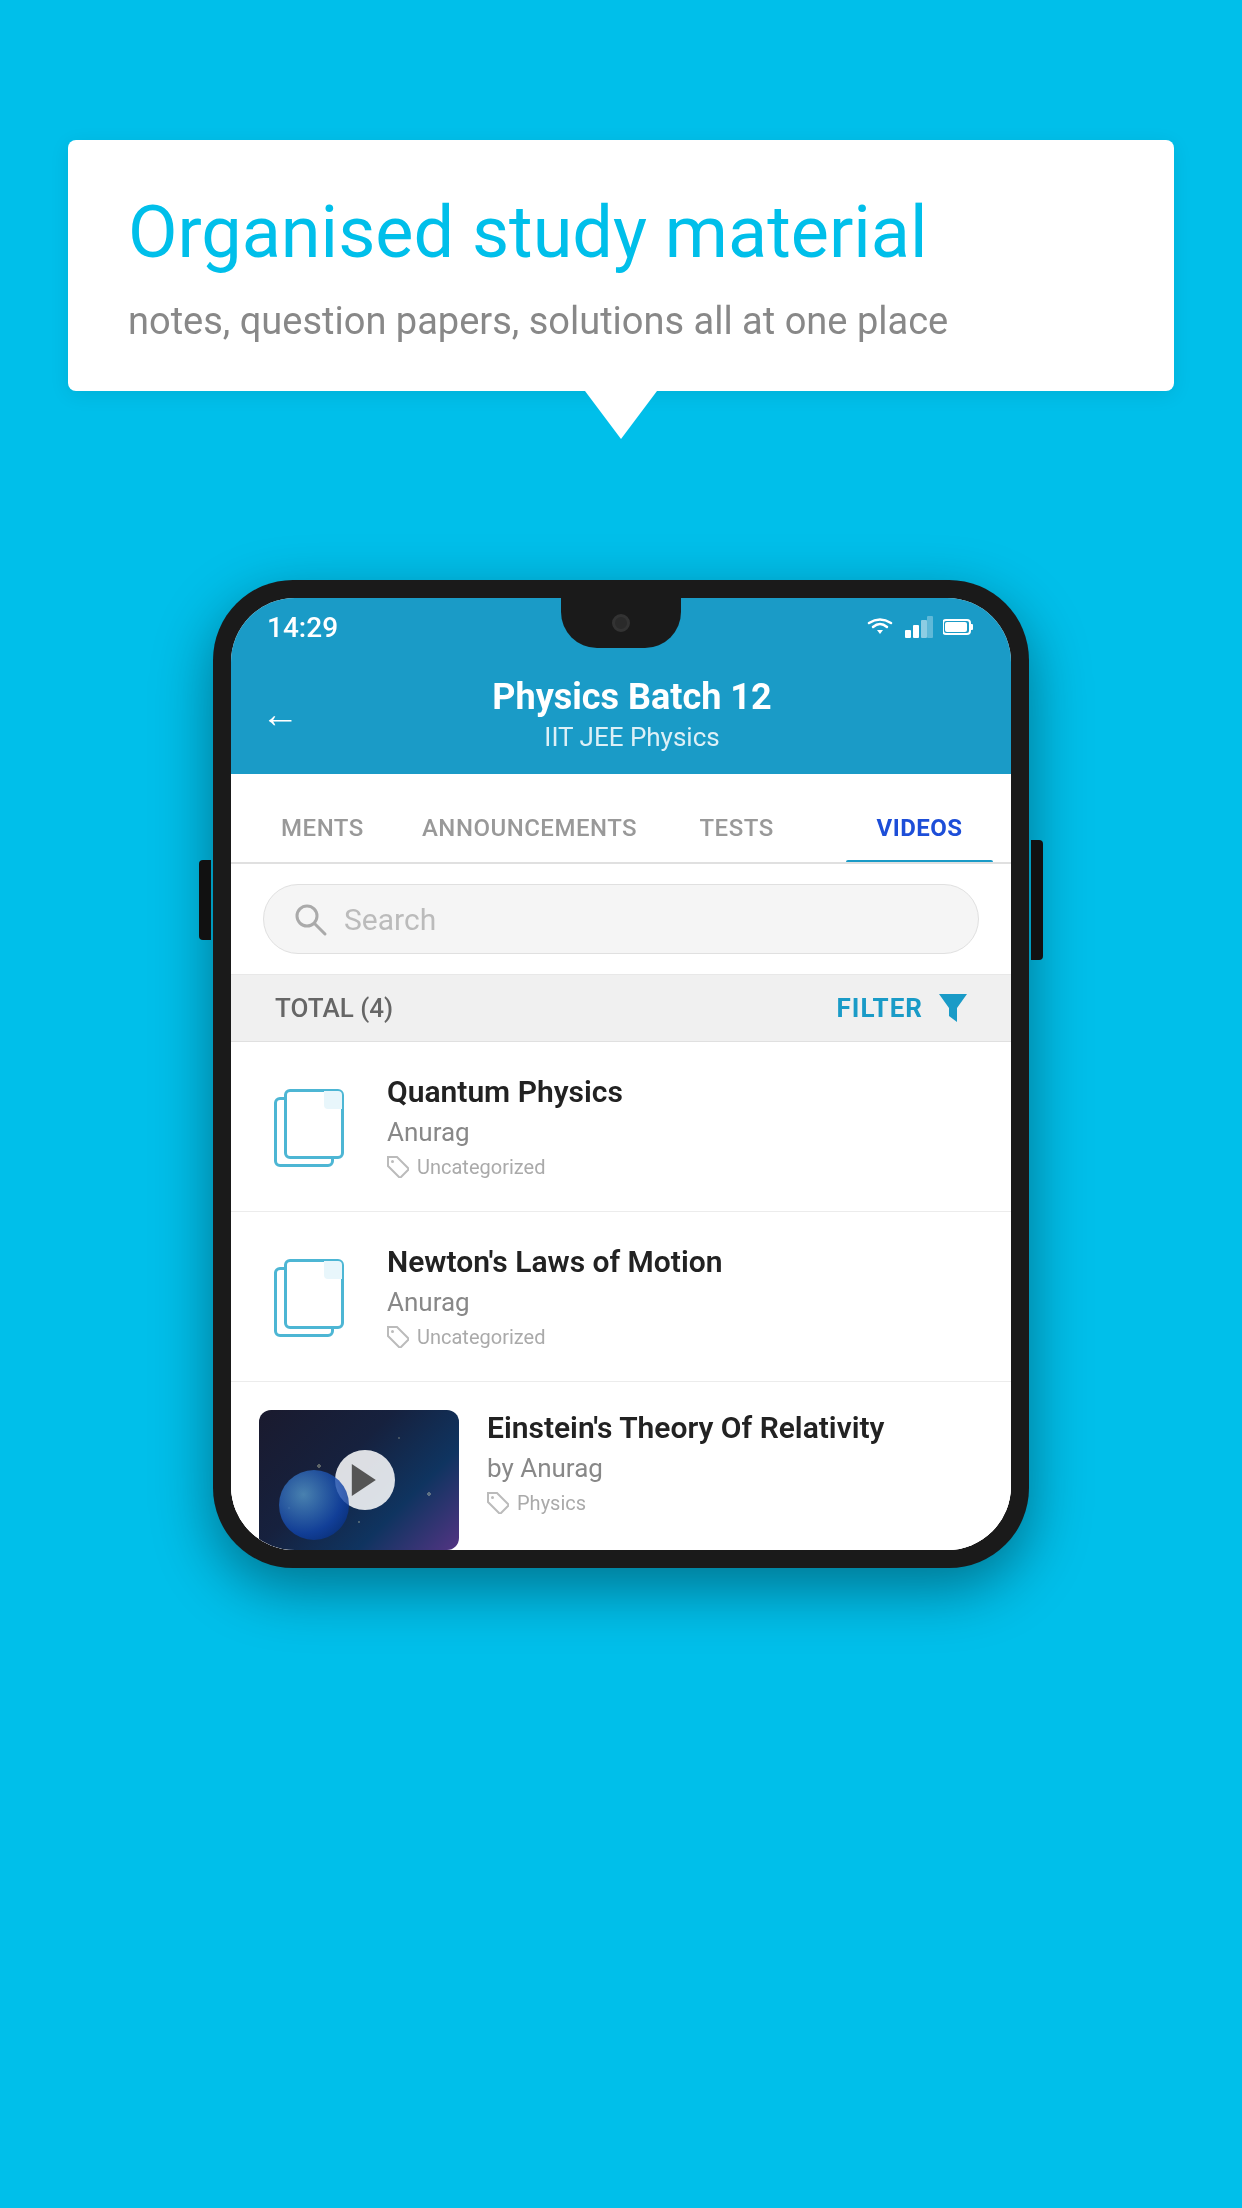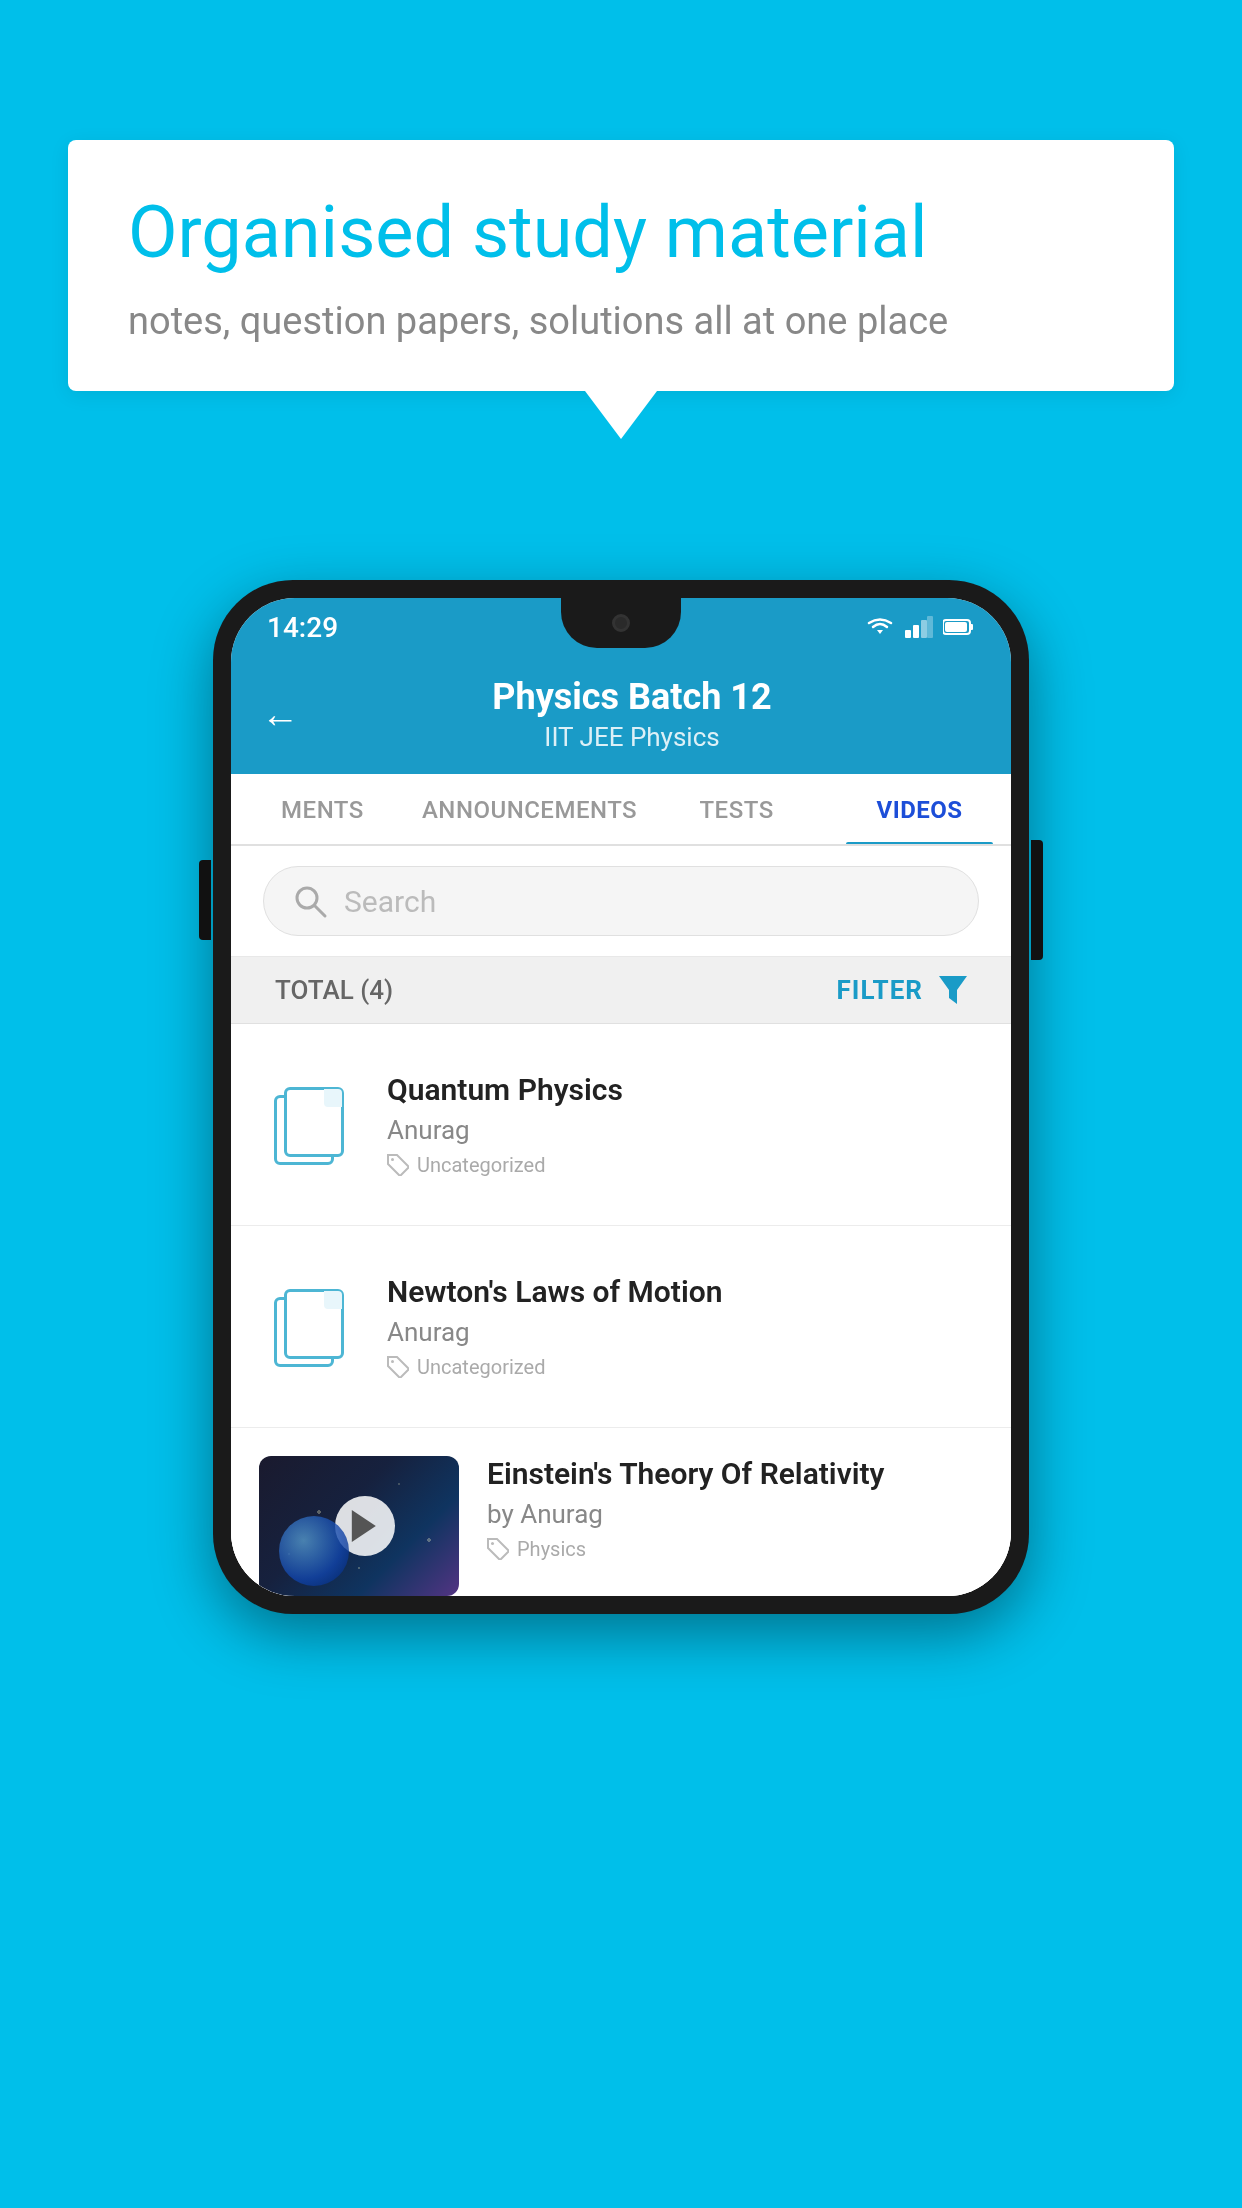--- a/index.html
+++ b/index.html
@@ -186,21 +186,21 @@
       background: white;
       display: flex;
       align-items: flex-end;
       border-bottom: 2px solid #e0e0e0;
       overflow: hidden;
     }
 
     .tab-item {
       flex: 1;
       text-align: center;
-      padding: 22px 8px 20px;
+      padding: 40px 8px 20px;
       font-size: 24px;
       font-weight: 500;
       color: #999;
       letter-spacing: 0.5px;
       position: relative;
     }
 
     .tab-item.active {
       color: #1d4ed8;
       font-weight: 700;
@@ -267,21 +267,21 @@
     }
 
     
     .video-list {
       background: white;
     }
 
     .video-item {
       display: flex;
       align-items: center;
-      padding: 48px 28px;
+      padding: 32px 28px;
       border-bottom: 1px solid #ececec;
       gap: 28px;
     }
 
     .video-thumb {
       width: 100px;
       flex-shrink: 0;
       display: flex;
       align-items: center;
       justify-content: center;

